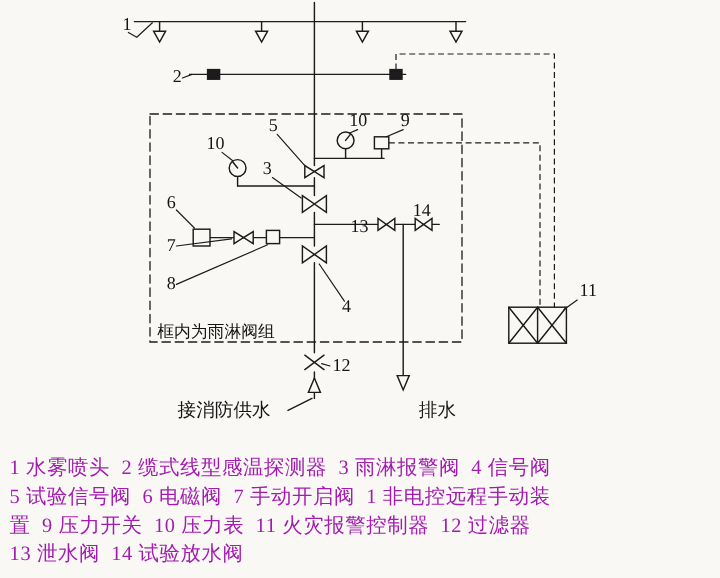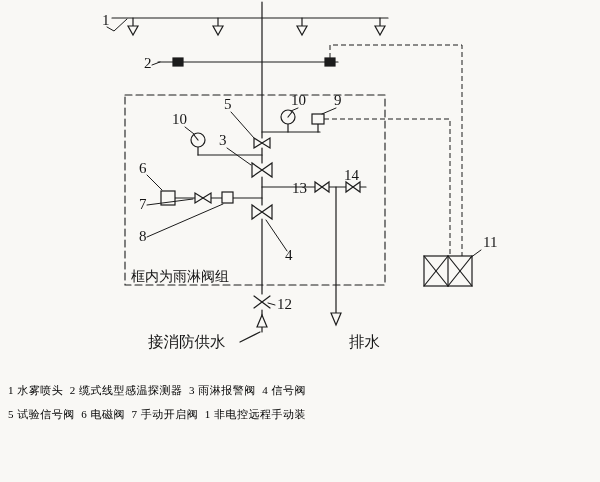--- a/index.html
+++ b/index.html
@@ -4,22 +4,22 @@
 <style>
   html,body{margin:0;padding:0;background:#e9e9e9;}
   .page{
     width:600px;height:482px;background:#f9f8f5;overflow:hidden;
     font-family:"Liberation Serif", serif;color:#151515;position:relative;
   }
   .diagram-wrap{width:600px;height:376px;}
   svg text{font-family:"Liberation Serif", serif;}
   .legend{padding:2px 6px 0 8px;}
   .legend p{
-    margin:0;height:24px;line-height:24px;font-size:11px;
-    letter-spacing:0.5px;white-space:pre-wrap;color:#000000;
+    margin:0;height:24px;line-height:24px;font-size:17px;
+    letter-spacing:0.5px;white-space:pre-wrap;color:#a21caf;
   }
 </style>
 </head>
 <body>
 
 <div class="page">
   <div class="diagram-wrap">
     <svg width="600" height="376" viewBox="0 0 600 376" xmlns="http://www.w3.org/2000/svg">
 
       <g stroke="#1c1c1c" stroke-width="1.2" fill="none" stroke-linecap="round">
@@ -176,14 +176,16 @@
         <text x="131" y="281" font-size="14">框内为雨淋阀组</text>
         <text x="148" y="347" font-size="15.5">接消防供水</text>
         <text x="349" y="347" font-size="15.5">排水</text>
       </g>
     </svg>
   </div>
 
   <div class="legend">
     <p>1 水雾喷头  2 缆式线型感温探测器  3 雨淋报警阀  4 信号阀</p>
     <p>5 试验信号阀  6 电磁阀  7 手动开启阀  1 非电控远程手动装</p>
+    <p>置  9 压力开关  10 压力表  11 火灾报警控制器  12 过滤器</p>
+    <p>13 泄水阀  14 试验放水阀</p>
   </div>
 </div>
 
 </body></html>

